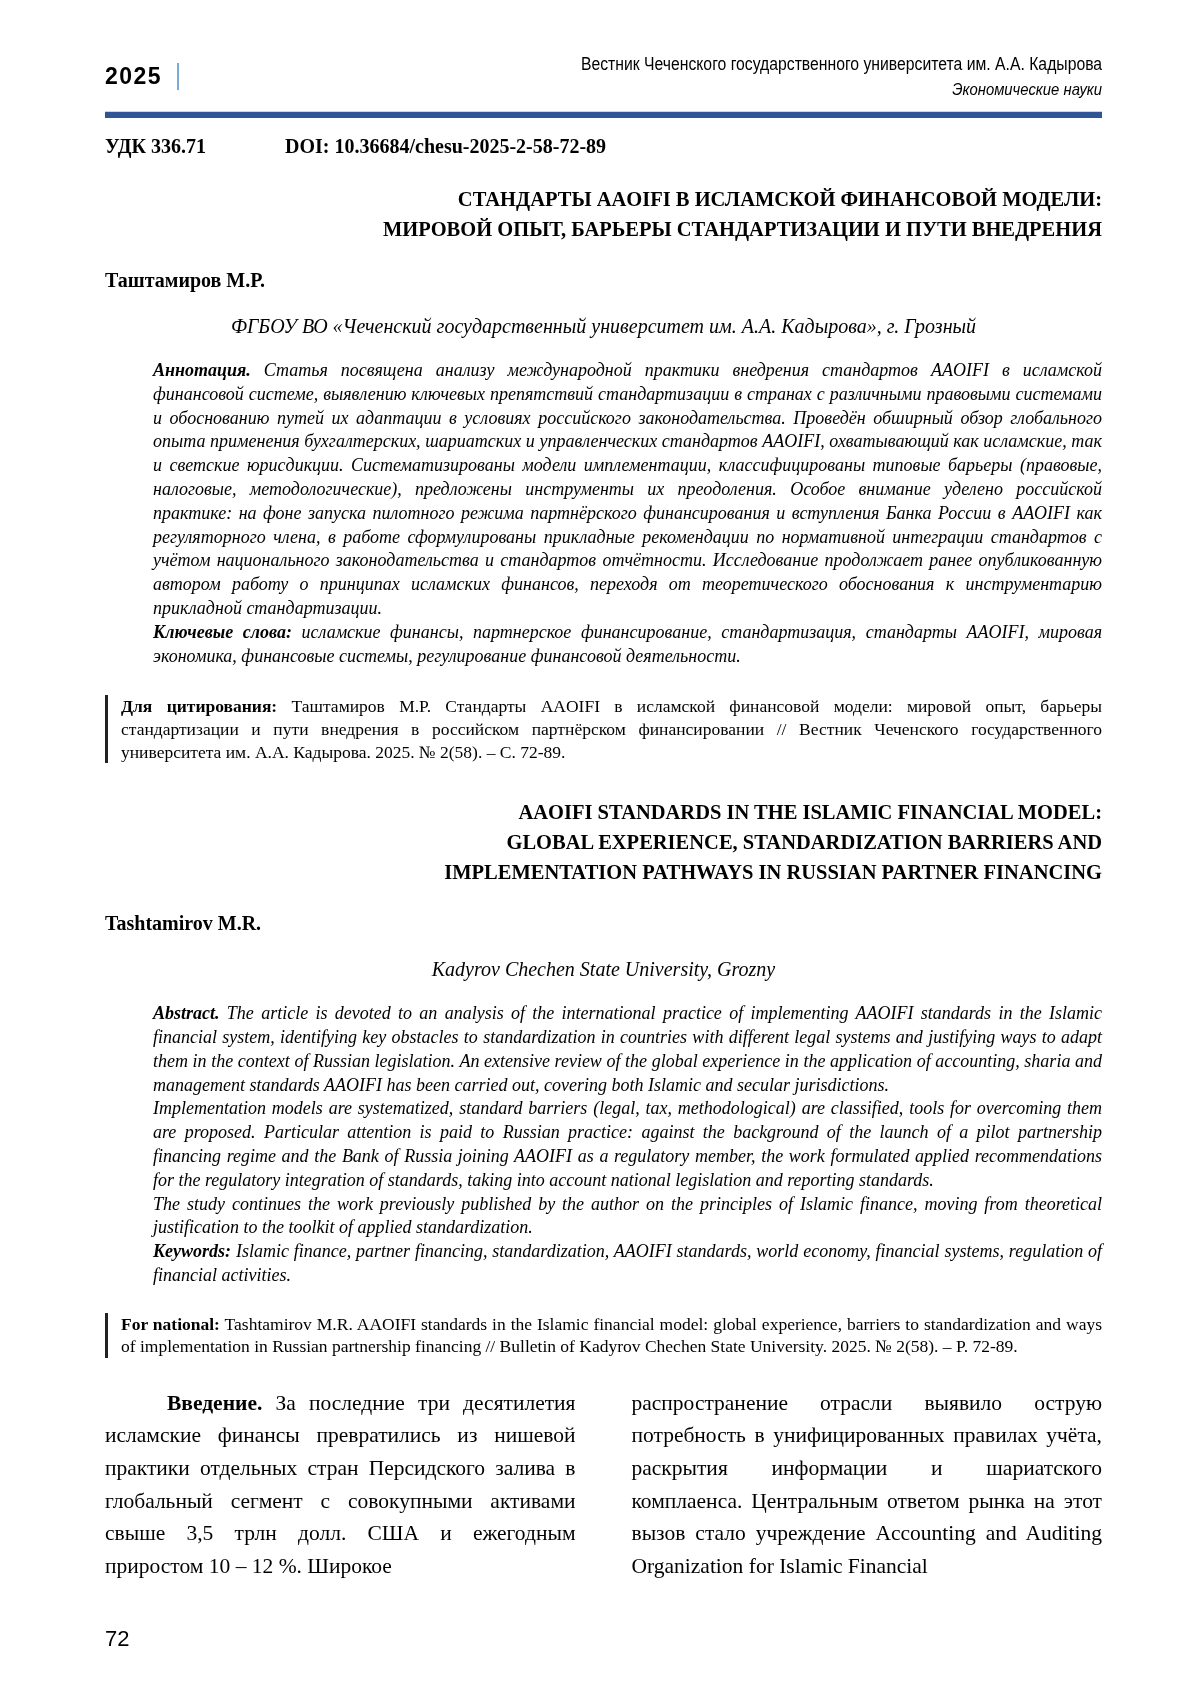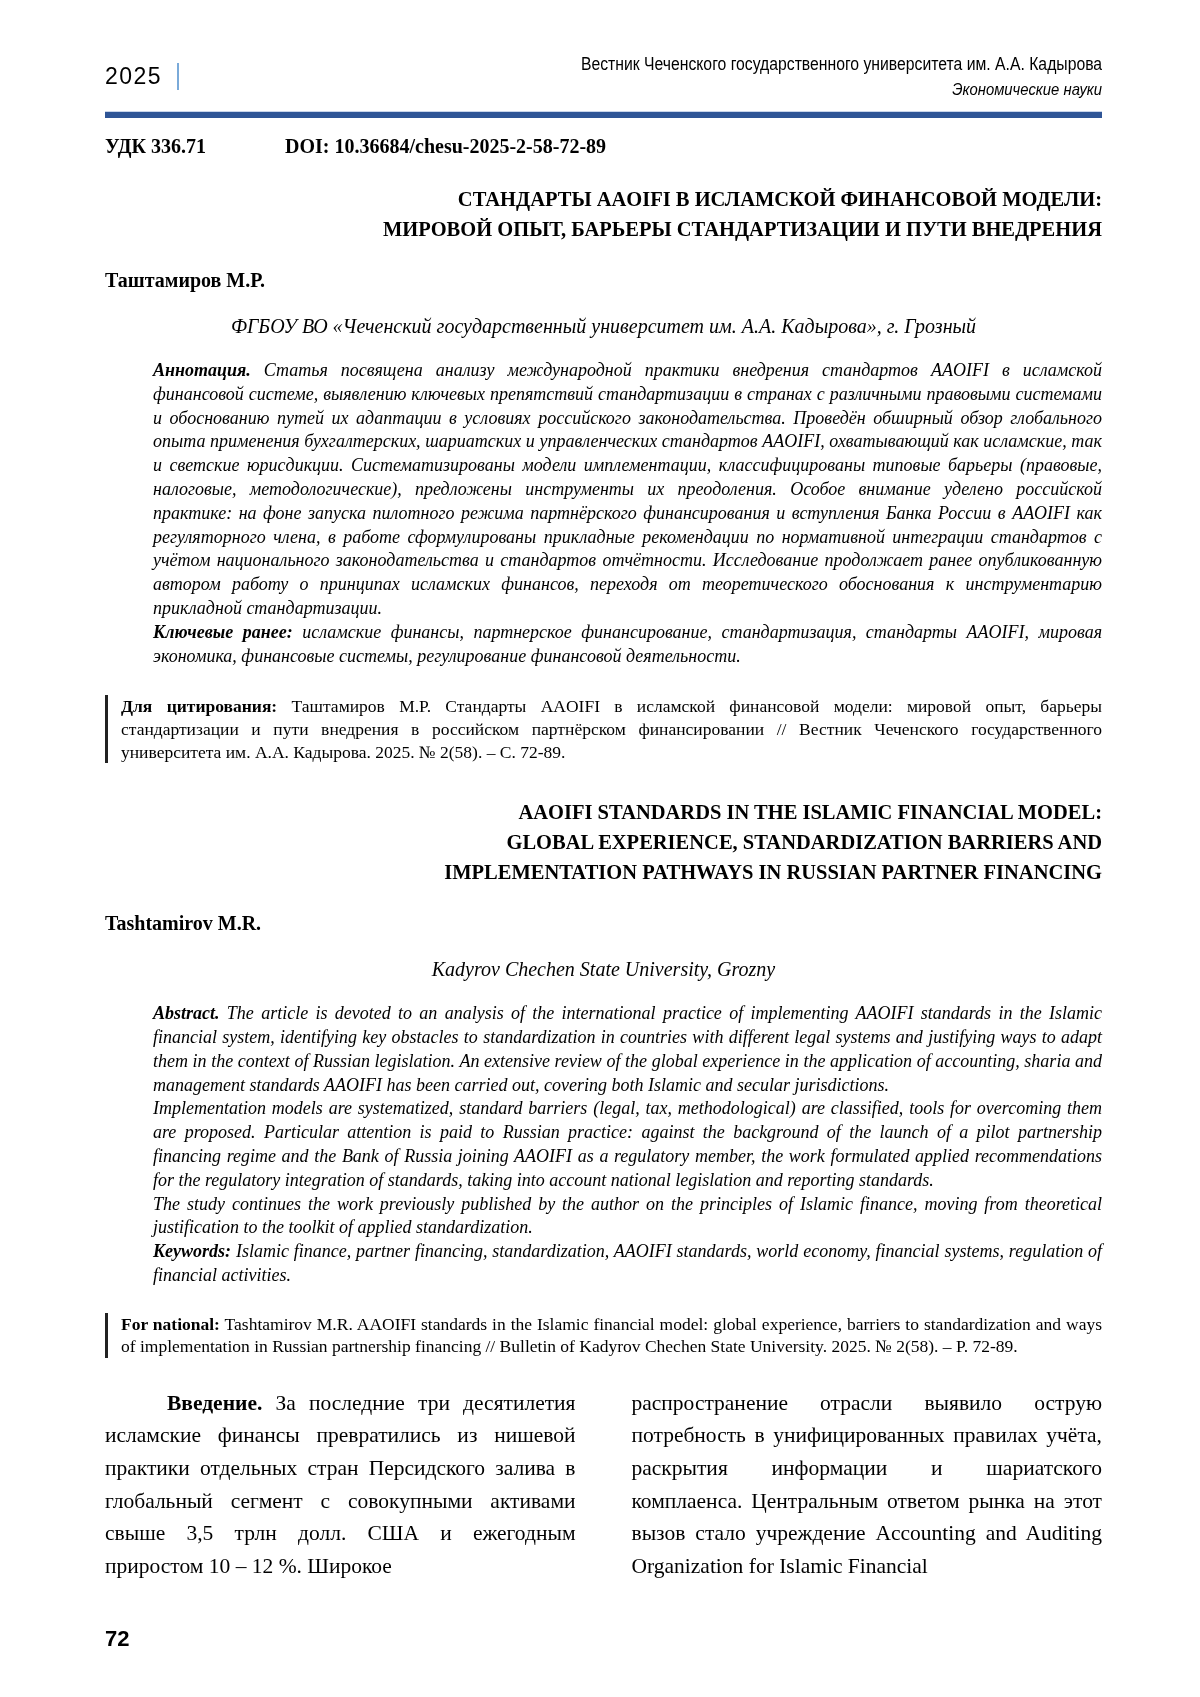--- a/index.html
+++ b/index.html
@@ -11,21 +11,21 @@
     position: relative;
     overflow: hidden;
   }
   .page { padding: 54px 98px 0 105px; position: relative; }
 
   
   .header { display: flex; justify-content: space-between; align-items: center; }
   .year-block { display: flex; align-items: center; }
   .year {
     font-family: "Liberation Sans", sans-serif;
-    font-weight: normal; font-size: 23px; letter-spacing: 1.5px;
+    font-weight: bold; font-size: 23px; letter-spacing: 1.5px;
   }
   .year-bar { width: 2px; height: 27px; margin-left: 15px; }
   .journal {
     text-align: right;
     font-family: "Liberation Sans", sans-serif;
     transform: scaleX(0.90); transform-origin: 100% 50%;
   }
   .journal-title { font-size: 17.5px; }
   .journal-section { font-size: 16.5px; font-style: italic; margin-top: 5px; }
   .rule { height: 6px; margin-top: 12px; border-top: 1px solid #c9d5ea; }
@@ -55,21 +55,21 @@
   
   .columns { margin-top: 29px; display: flex; gap: 56px; }
   .col { width: 471px; font-size: 21.5px; line-height: 32.6px; text-align: justify; }
   .col p { margin: 0; }
   .col .indent { text-indent: 62px; }
 
   
   .page-num {
     position: absolute; left: 105px; top: 1626px;
     font-family: "Liberation Sans", sans-serif;
-    font-weight: bold; font-size: 22px;
+    font-weight: normal; font-size: 22px;
   }
 </style>
 </head>
 <body>
 
 <div class="page">
 
   <div class="header">
     <div class="year-block">
       <span class="year">2025</span>
@@ -89,21 +89,21 @@
 
   <div class="art-title">
     <div>СТАНДАРТЫ AAOIFI В ИСЛАМСКОЙ ФИНАНСОВОЙ МОДЕЛИ:</div>
     <div>МИРОВОЙ ОПЫТ, БАРЬЕРЫ СТАНДАРТИЗАЦИИ И ПУТИ ВНЕДРЕНИЯ</div>
   </div>
   <div class="author">Таштамиров М.Р.</div>
   <div class="affiliation">ФГБОУ ВО «Чеченский государственный университет им. А.А. Кадырова», г. Грозный</div>
 
   <div class="abstract">
     <p><span class="lbl">Аннотация.</span> <span>Статья посвящена анализу международной практики внедрения стандартов AAOIFI в исламской финансовой системе, выявлению ключевых препятствий стандартизации в странах с различными правовыми системами и обоснованию путей их адаптации в условиях российского законодательства. Проведён обширный обзор глобального опыта применения бухгалтерских, шариатских и управленческих стандартов AAOIFI, охватывающий как исламские, так и светские юрисдикции. Систематизированы модели имплементации, классифицированы типовые барьеры (правовые, налоговые, методологические), предложены инструменты их преодоления. Особое внимание уделено российской практике: на фоне запуска пилотного режима партнёрского финансирования и вступления Банка России в AAOIFI как регуляторного члена, в работе сформулированы прикладные рекомендации по нормативной интеграции стандартов с учётом национального законодательства и стандартов отчётности. Исследование продолжает ранее опубликованную автором работу о принципах исламских финансов, переходя от теоретического обоснования к инструментарию прикладной стандартизации.</span></p>
-    <p><span class="lbl">Ключевые ранее:</span> <span>исламские финансы, партнерское финансирование, стандартизация, стандарты AAOIFI, мировая экономика, финансовые системы, регулирование финансовой деятельности.</span></p>
+    <p><span class="lbl">Ключевые слова:</span> <span>исламские финансы, партнерское финансирование, стандартизация, стандарты AAOIFI, мировая экономика, финансовые системы, регулирование финансовой деятельности.</span></p>
   </div>
 
   <div class="cite">
     <span class="lbl">Для цитирования:</span> <span>Таштамиров М.Р. Стандарты AAOIFI в исламской финансовой модели: мировой опыт, барьеры стандартизации и пути внедрения в российском партнёрском финансировании // Вестник Чеченского государственного университета им. А.А. Кадырова. 2025. № 2(58). – С. 72-89.</span>
   </div>
 
   <div class="art-title" style="margin-top:34px">
     <div>AAOIFI STANDARDS IN THE ISLAMIC FINANCIAL MODEL:</div>
     <div>GLOBAL EXPERIENCE, STANDARDIZATION BARRIERS AND</div>
     <div>IMPLEMENTATION PATHWAYS IN RUSSIAN PARTNER FINANCING</div>

